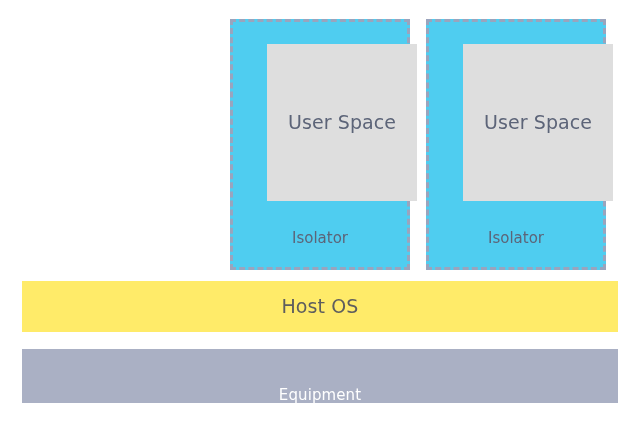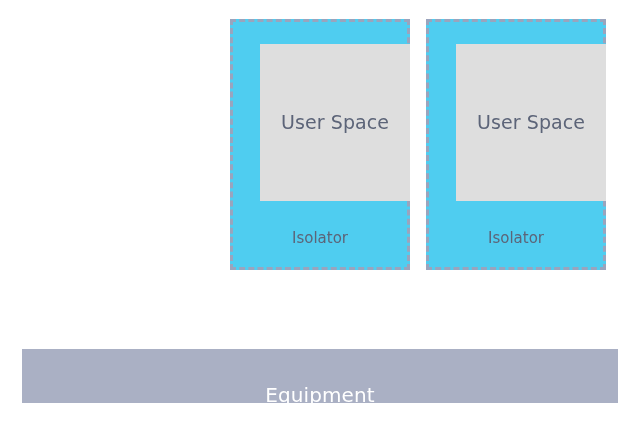--- a/index.html
+++ b/index.html
@@ -65,21 +65,21 @@
     right: 0;
     bottom: 20px;
     text-align: center;
     font-size: 15px;
     color: #5c6478;
   }
 
   
   .userspace-box {
     position: absolute;
-    left: 27px;
+    left: 34px;
     top: 22px;
     width: 150px;
     height: 157px;
     background: #dedede;
     display: flex;
     align-items: center;
     justify-content: center;
   }
   .userspace-box .box-label {
     color: #5c6478;
@@ -108,21 +108,21 @@
     top: 349px;
     width: 596px;
     height: 54px;
     background: #aab0c4;
     display: flex;
     align-items: center;
     justify-content: center;
   }
   .equipment-bar .box-label {
     color: #ffffff;
-    font-size: 20px;
+    font-size: 15px;
     margin-top: 40px;
   }
 </style>
 </head>
 <body>
 
 <div id="stack">
 
 
   <div class="isolator-box isolator-1">
@@ -132,18 +132,21 @@
     <div class="isolator-label">Isolator</div>
   </div>
 
   <div class="isolator-box isolator-2">
     <div class="userspace-box">
       <div class="box-label">User Space</div>
     </div>
     <div class="isolator-label">Isolator</div>
   </div>
 
+  <div class="hostos-bar">
+    <div class="box-label">Host OS</div>
+  </div>
 
   <div class="equipment-bar">
     <div class="box-label">Equipment</div>
   </div>
 
 </div>
 
 </body></html>

